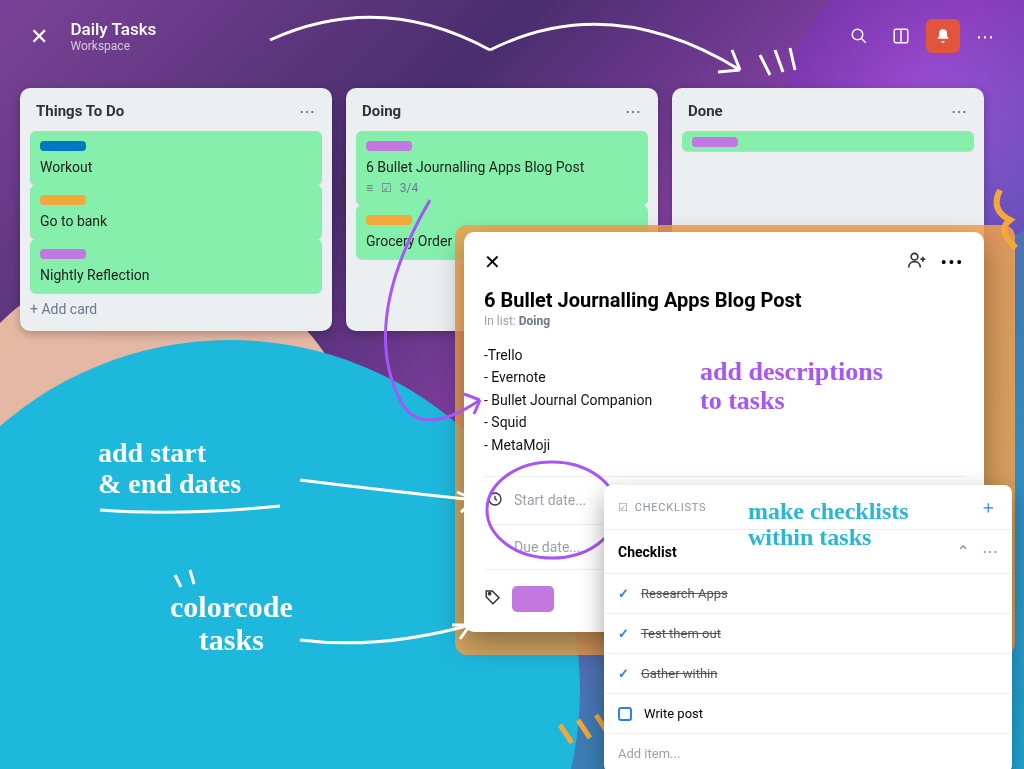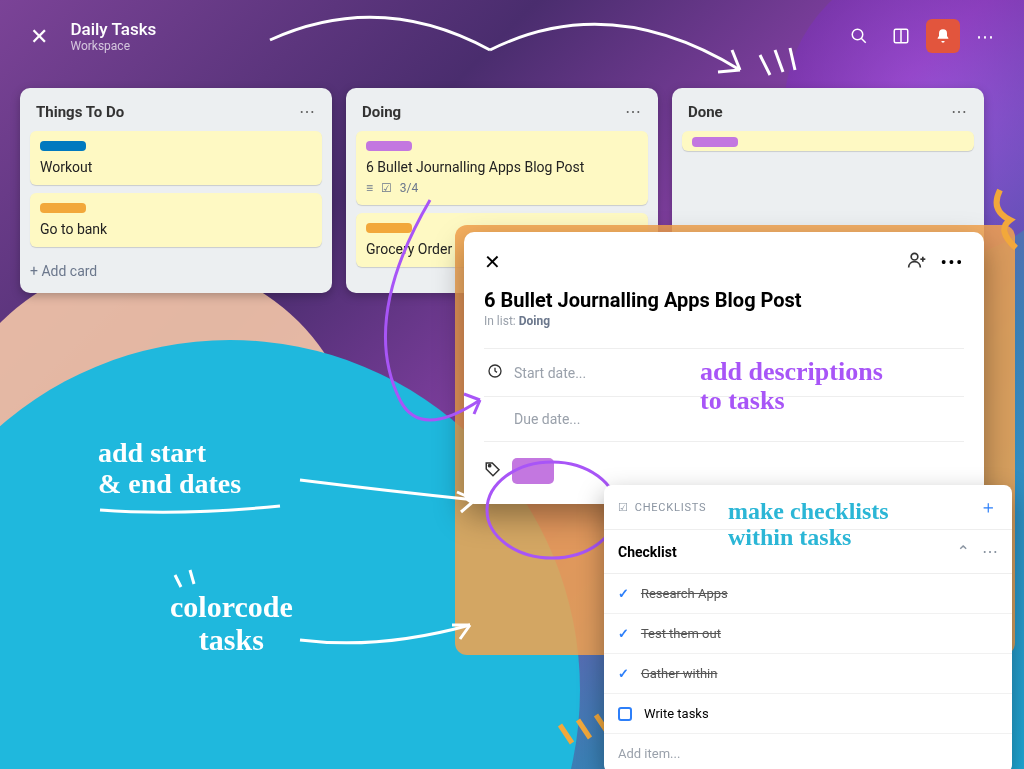--- a/index.html
+++ b/index.html
@@ -14,24 +14,24 @@
   .close-x { font-size:22px; font-weight:300; padding:8px 12px; cursor:pointer;}
   .title-block { margin-left:10px; }
   .title-block .t { font-size:17px; font-weight:500;}
   .title-block .s { font-size:12px; opacity:.7;}
   .topbar-spacer { flex:1; }
   .top-icon { width:34px; height:34px; display:flex; align-items:center; justify-content:center; margin:0 4px; cursor:pointer; font-size:18px; border-radius:6px;}
   .top-icon.bell { background:#e2553d; }
   
   .board { position:absolute; top:88px; left:20px; right:20px; display:flex; gap:14px; z-index:4;}
   .list { width:312px; background:#eceff1; border-radius:10px; padding:10px 10px 12px; box-shadow:0 3px 10px rgba(0,0,0,.25);}
-  .list-header { display:flex; align-items:center; justify-content:space-between; padding:4px 6px 10px;}
+  .list-header { display:flex; align-items:flex-start; justify-content:space-between; padding:4px 6px 10px;}
   .list-title { font-weight:700; font-size:15px; color:#333;}
   .list-menu { color:#666; font-size:16px; letter-spacing:1px; cursor:pointer;}
-  .card { background:#fef9c3; border-radius:6px; padding:10px 10px 10px; margin-bottom:8px; box-shadow:0 1px 1px rgba(0,0,0,.15); cursor:pointer;}
+  .card { background:#86efac; border-radius:6px; padding:10px 10px 10px; box-shadow:0 1px 1px rgba(0,0,0,.15); cursor:pointer;}
   .label-chip { width:46px; height:10px; border-radius:4px; margin-bottom:8px;}
   .label-blue { background:#0079bf;}
   .label-orange { background:#f2a83b;}
   .label-purple { background:#c377e0;}
   .card-title { font-size:14px; color:#222;}
   .card-badges { display:flex; align-items:center; gap:8px; margin-top:6px; color:#6b778c; font-size:12px;}
   .add-card { text-align:left; color:#6b778c; font-size:14px; padding:8px 0 2px; cursor:pointer;}
   
   .orange-back { position:absolute; top:225px; left:455px; width:560px; height:430px; background:#f3a24e; border-radius:12px; z-index:5; opacity:.85;}
   
@@ -110,20 +110,24 @@
       <div class="list-menu">⋯</div>
     </div>
     <div class="card">
       <div class="label-chip label-blue"></div>
       <div class="card-title">Workout</div>
     </div>
     <div class="card">
       <div class="label-chip label-orange"></div>
       <div class="card-title">Go to bank</div>
     </div>
+    <div class="card">
+      <div class="label-chip label-purple"></div>
+      <div class="card-title">Nightly Reflection</div>
+    </div>
     <div class="add-card">+ Add card</div>
   </div>
 
   <div class="list">
     <div class="list-header">
       <div class="list-title">Doing</div>
       <div class="list-menu">⋯</div>
     </div>
     <div class="card">
       <div class="label-chip label-purple"></div>
@@ -165,20 +169,27 @@
             <line x1="16" y1="11" x2="22" y2="11"></line>
           </svg>
       </span>
       <span style="font-weight:bold;letter-spacing:2px;cursor:pointer;">•••</span>
     </div>
   </div>
   <div class="modal-title">6 Bullet Journalling Apps Blog Post</div>
   <div class="modal-sub">
     <span>In list: </span><b>Doing</b>
   </div>
+  <div class="desc">
+    <div>-Trello</div>
+    <div>- Evernote</div>
+    <div>- Bullet Journal Companion</div>
+    <div>- Squid</div>
+    <div>- MetaMoji</div>
+  </div>
   <div class="date-rows">
     <div class="date-row">
       <span class="ic">
         <svg width="16" height="16" viewBox="0 0 24 24" fill="none" stroke="#333" stroke-width="2">
             <circle cx="12" cy="12" r="9"></circle>
             <polyline points="12 7 12 12 15 14"></polyline>
           </svg>
       </span>
       <span>Start date...</span>
     </div>
@@ -220,32 +231,32 @@
   <div class="cl-item">
     <span class="cl-check">✓</span>
     <span class="strike">Test them out</span>
   </div>
   <div class="cl-item">
     <span class="cl-check">✓</span>
     <span class="strike">Gather within</span>
   </div>
   <div class="cl-item">
     <span class="cl-box"></span>
-    <span>Write tasks</span>
+    <span>Write post</span>
   </div>
   <div class="cl-add">Add item...</div>
 </div>
 
 <div class="hand white" style="top:438px; left:98px; font-size:28px; white-space:pre;">add start
 &amp; end dates</div>
 <div class="hand white" style="top:590px; left:170px; font-size:30px; white-space:pre;text-align:center;">colorcode
 tasks</div>
 <div class="hand purple" style="top:358px; left:700px; font-size:26px; white-space:pre;">add descriptions
 to tasks</div>
-<div class="hand teal" style="top:498px; left:728px; font-size:24px; white-space:pre;">make checklists
+<div class="hand teal" style="top:498px; left:748px; font-size:24px; white-space:pre;">make checklists
 within tasks</div>
 
 <svg class="overlay-svg">
 
   <path d="M270 40 Q380 -10 490 50" stroke="#fff" stroke-width="3" fill="none"></path>
   <path d="M490 50 Q610 -10 740 70" stroke="#fff" stroke-width="3" fill="none"></path>
   <path d="M740 70 l-8 -20 M740 70 l-22 2" stroke="#fff" stroke-width="3" fill="none"></path>
   <path d="M760 55 l10 20 M775 50 l8 22 M790 48 l5 22" stroke="#fff" stroke-width="3" fill="none"></path>
 
   <path d="M430 200 Q360 320 400 400 Q420 440 480 400" stroke="#a855f7" stroke-width="3" fill="none"></path>

